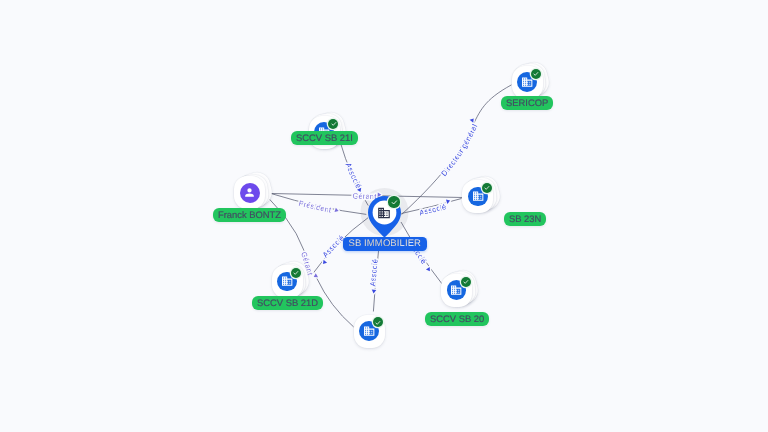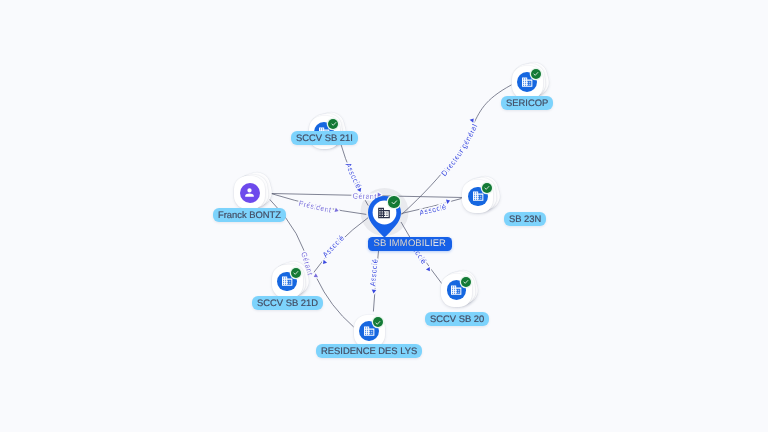--- a/index.html
+++ b/index.html
@@ -8,21 +8,21 @@
        -webkit-font-smoothing:antialiased;text-rendering:geometricPrecision;}
   #stage{position:relative;width:768px;height:432px;}
   #edges{position:absolute;left:0;top:0;width:768px;height:432px;pointer-events:none;}
   .node{position:absolute;left:0;top:0;}
   .card{position:absolute;background:#ffffff;border-radius:13px;
         box-shadow:0 1.2px 3px rgba(56,62,96,.13), 0 0 0 .6px rgba(56,62,96,.045);}
   .node-ico{position:absolute;border-radius:50%;display:flex;align-items:center;justify-content:center;}
   .badge{position:absolute;border-radius:50%;background:#137a35;
          display:flex;align-items:center;justify-content:center;
          box-shadow:0 0 0 1.3px #e9f6ee;}
-  .nlabel{position:absolute;background:#7dd3fc;border-radius:6px;will-change:transform;transform:translateZ(0);
+  .nlabel{position:absolute;background:#22c55e;border-radius:6px;will-change:transform;transform:translateZ(0);
           color:#434c63;font-size:9.4px;-webkit-text-stroke:0.18px #434c63;line-height:10px;white-space:nowrap;
           padding:2px 5px 2px 5px;letter-spacing:0px;
           box-shadow:0 1px 2.5px rgba(56,62,96,.10);}
   .nlabel.sel{background:#1761e8;color:#ffffff;font-weight:400;border-radius:4.5px;
           font-size:9.5px;line-height:10px;padding:2px 5.5px 2px 5.5px;letter-spacing:.1px;
           box-shadow:0 1px 3px rgba(23,97,232,.3);}
 </style>
 </head>
 <body>
 <div id="stage">
@@ -83,21 +83,21 @@
         <svg width="14" height="14" viewBox="0 0 24 24">
           <path fill="#2b3149" d="M12 7V3H2v18h20V7H12zM6 19H4v-2h2v2zm0-4H4v-2h2v2zm0-4H4V9h2v2zm0-4H4V5h2v2zm4 12H8v-2h2v2zm0-4H8v-2h2v2zm0-4H8V9h2v2zm0-4H8V5h2v2zm10 12h-8v-2h2v-2h-2v-2h2v-2h-2V9h8v10zm-2-8h-2v2h2v-2zm0 4h-2v2h2v-2z"></path>
         </svg>
       </div>
       <div class="badge" style="width: 11.2px; height: 11.2px; left: 388.4px; top: 196.4px; z-index: 9;">
         <svg width="8.7" height="8.7" viewBox="0 0 24 24">
           <path fill="none" stroke="#ffffff" stroke-width="2.4" stroke-linecap="round" stroke-linejoin="round" d="M6 12.4 L10 16.6 L18.2 7.8"></path>
         </svg>
       </div>
     </div>
-    <div class="nlabel sel" style="left: 342.5px; top: 236.5px; z-index: 10; margin-left: 25px;">SB IMMOBILIER</div>
+    <div class="nlabel sel" style="left: 342.5px; top: 236.5px; z-index: 10;">SB IMMOBILIER</div>
     <div class="node" style="left: 0px; top: 0px;">
       <div class="card-stack">
         <div class="card" style="width: 31px; height: 33px; background: rgb(253, 253, 254); left: 516.8px; top: 62.8px; transform: rotate(-15deg); z-index: 1;"></div>
         <div class="card" style="width: 31px; height: 33px; background: rgb(253, 253, 254); left: 514.2px; top: 64.3px; transform: rotate(-7.5deg); z-index: 2;"></div>
         <div class="card" style="width: 31px; height: 33px; left: 511.6px; top: 65.8px; transform: rotate(0deg); z-index: 3;"></div>
       </div>
       <div class="node-ico" style="width: 19.8px; height: 19.8px; left: 517.2px; top: 72.4px; background: rgb(22, 103, 224); z-index: 5;">
         <svg width="12.4" height="12.4" viewBox="0 0 24 24">
           <path fill="#ffffff" d="M12 7V3H2v18h20V7H12zM6 19H4v-2h2v2zm0-4H4v-2h2v2zm0-4H4V9h2v2zm0-4H4V5h2v2zm4 12H8v-2h2v2zm0-4H8v-2h2v2zm0-4H8V9h2v2zm0-4H8V5h2v2zm10 12h-8v-2h2v-2h-2v-2h2v-2h-2V9h8v10zm-2-8h-2v2h2v-2zm0 4h-2v2h2v-2z"></path>
         </svg>
@@ -184,21 +184,20 @@
         <svg width="12.4" height="12.4" viewBox="0 0 24 24">
           <path fill="#ffffff" d="M12 7V3H2v18h20V7H12zM6 19H4v-2h2v2zm0-4H4v-2h2v2zm0-4H4V9h2v2zm0-4H4V5h2v2zm4 12H8v-2h2v2zm0-4H8v-2h2v2zm0-4H8V9h2v2zm0-4H8V5h2v2zm10 12h-8v-2h2v-2h-2v-2h2v-2h-2V9h8v10zm-2-8h-2v2h2v-2zm0 4h-2v2h2v-2z"></path>
         </svg>
       </div>
       <div class="badge" style="width: 10.2px; height: 10.2px; left: 373.2px; top: 317.3px; z-index: 9;">
         <svg width="7.699999999999999" height="7.699999999999999" viewBox="0 0 24 24">
           <path fill="none" stroke="#ffffff" stroke-width="2.4" stroke-linecap="round" stroke-linejoin="round" d="M6 12.4 L10 16.6 L18.2 7.8"></path>
         </svg>
       </div>
     </div>
-    <div class="nlabel" style="left: 316.2px; top: 344.2px; z-index: 10;">RESIDENCE DES LYS</div>
     <div class="node" style="left: 0px; top: 0px;">
       <div class="card-stack">
         <div class="card" style="width: 31px; height: 33px; background: rgb(253, 253, 254); left: 446.3px; top: 270.7px; transform: rotate(-15deg); z-index: 1;"></div>
         <div class="card" style="width: 31px; height: 33px; background: rgb(253, 253, 254); left: 443.7px; top: 272.2px; transform: rotate(-7.5deg); z-index: 2;"></div>
         <div class="card" style="width: 31px; height: 33px; left: 441.1px; top: 273.7px; transform: rotate(0deg); z-index: 3;"></div>
       </div>
       <div class="node-ico" style="width: 19.8px; height: 19.8px; left: 446.7px; top: 280.3px; background: rgb(22, 103, 224); z-index: 5;">
         <svg width="12.4" height="12.4" viewBox="0 0 24 24">
           <path fill="#ffffff" d="M12 7V3H2v18h20V7H12zM6 19H4v-2h2v2zm0-4H4v-2h2v2zm0-4H4V9h2v2zm0-4H4V5h2v2zm4 12H8v-2h2v2zm0-4H8v-2h2v2zm0-4H8V9h2v2zm0-4H8V5h2v2zm10 12h-8v-2h2v-2h-2v-2h2v-2h-2V9h8v10zm-2-8h-2v2h2v-2zm0 4h-2v2h2v-2z"></path>
         </svg>

